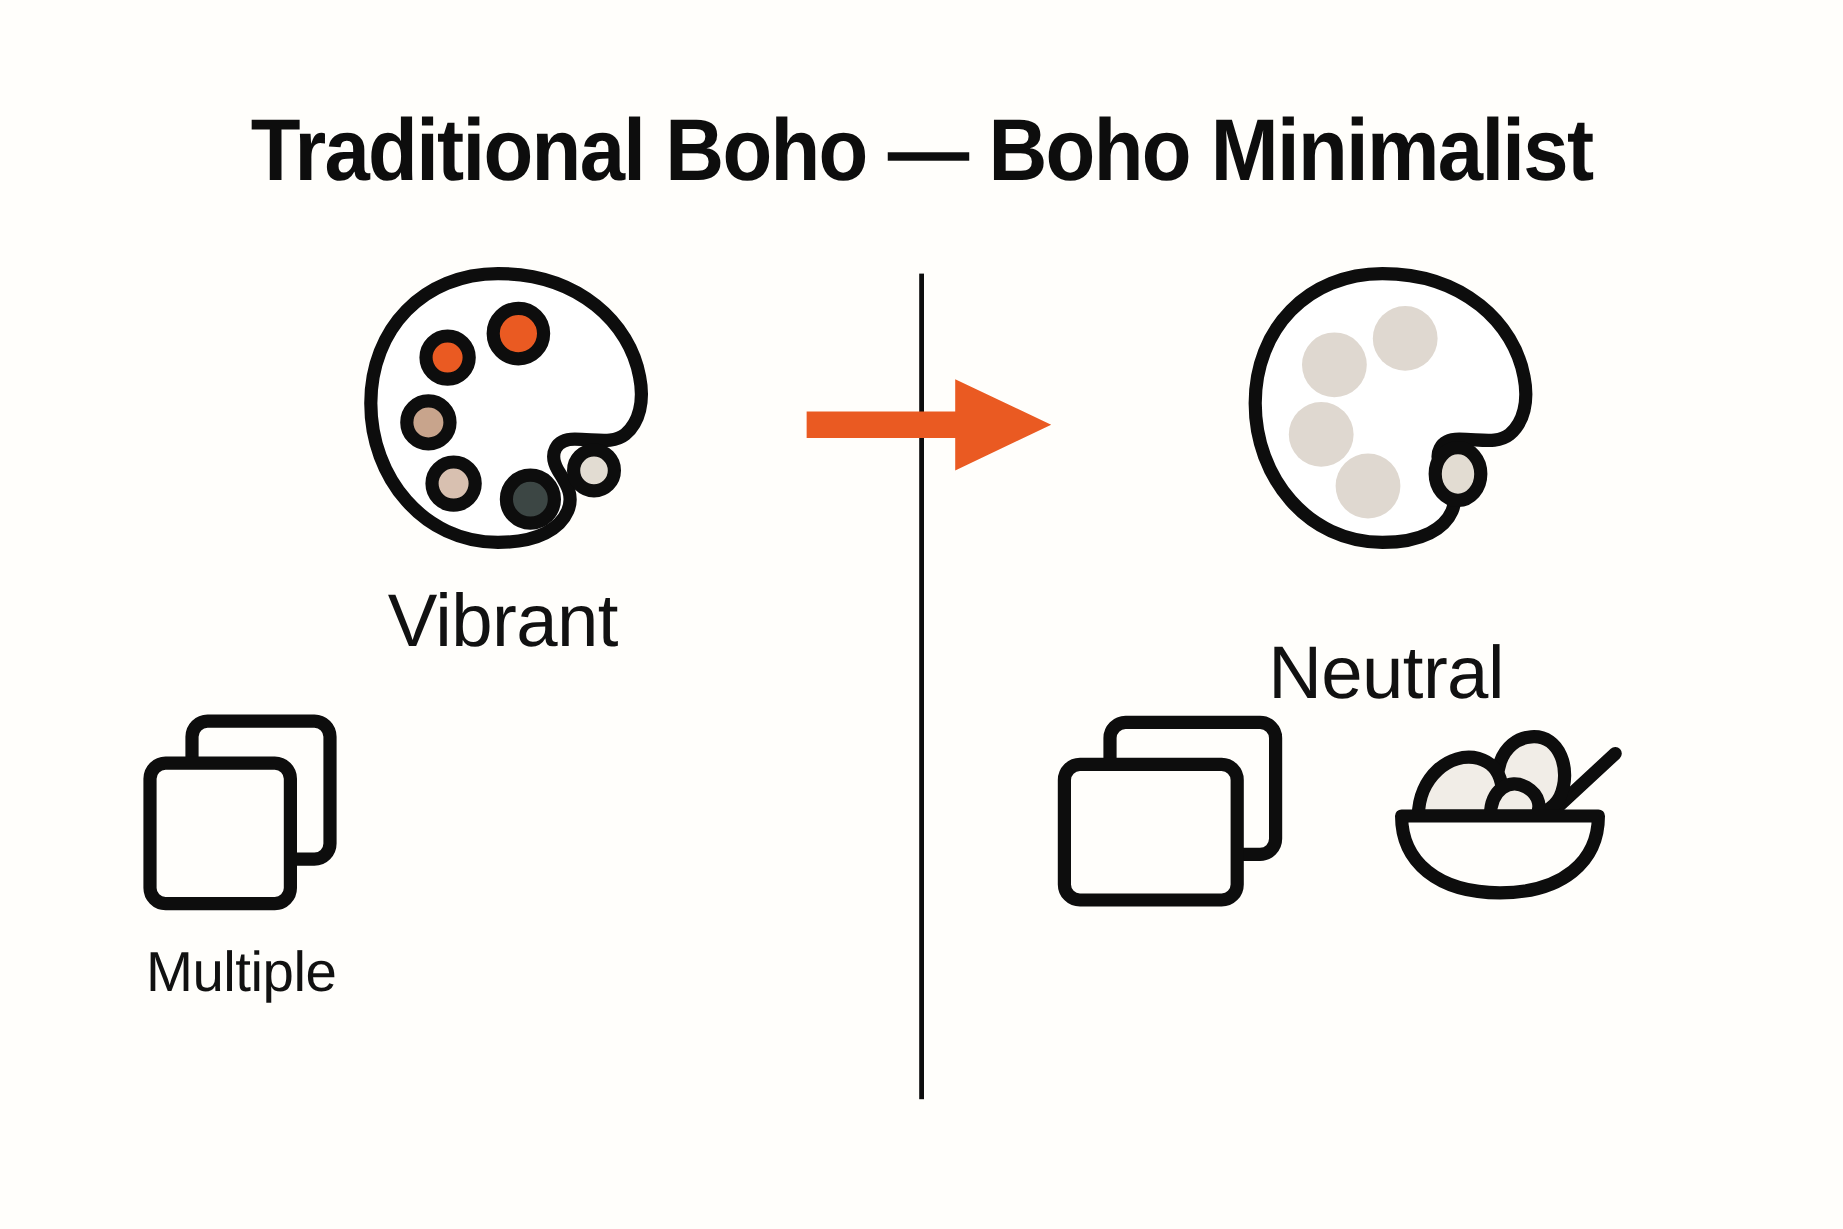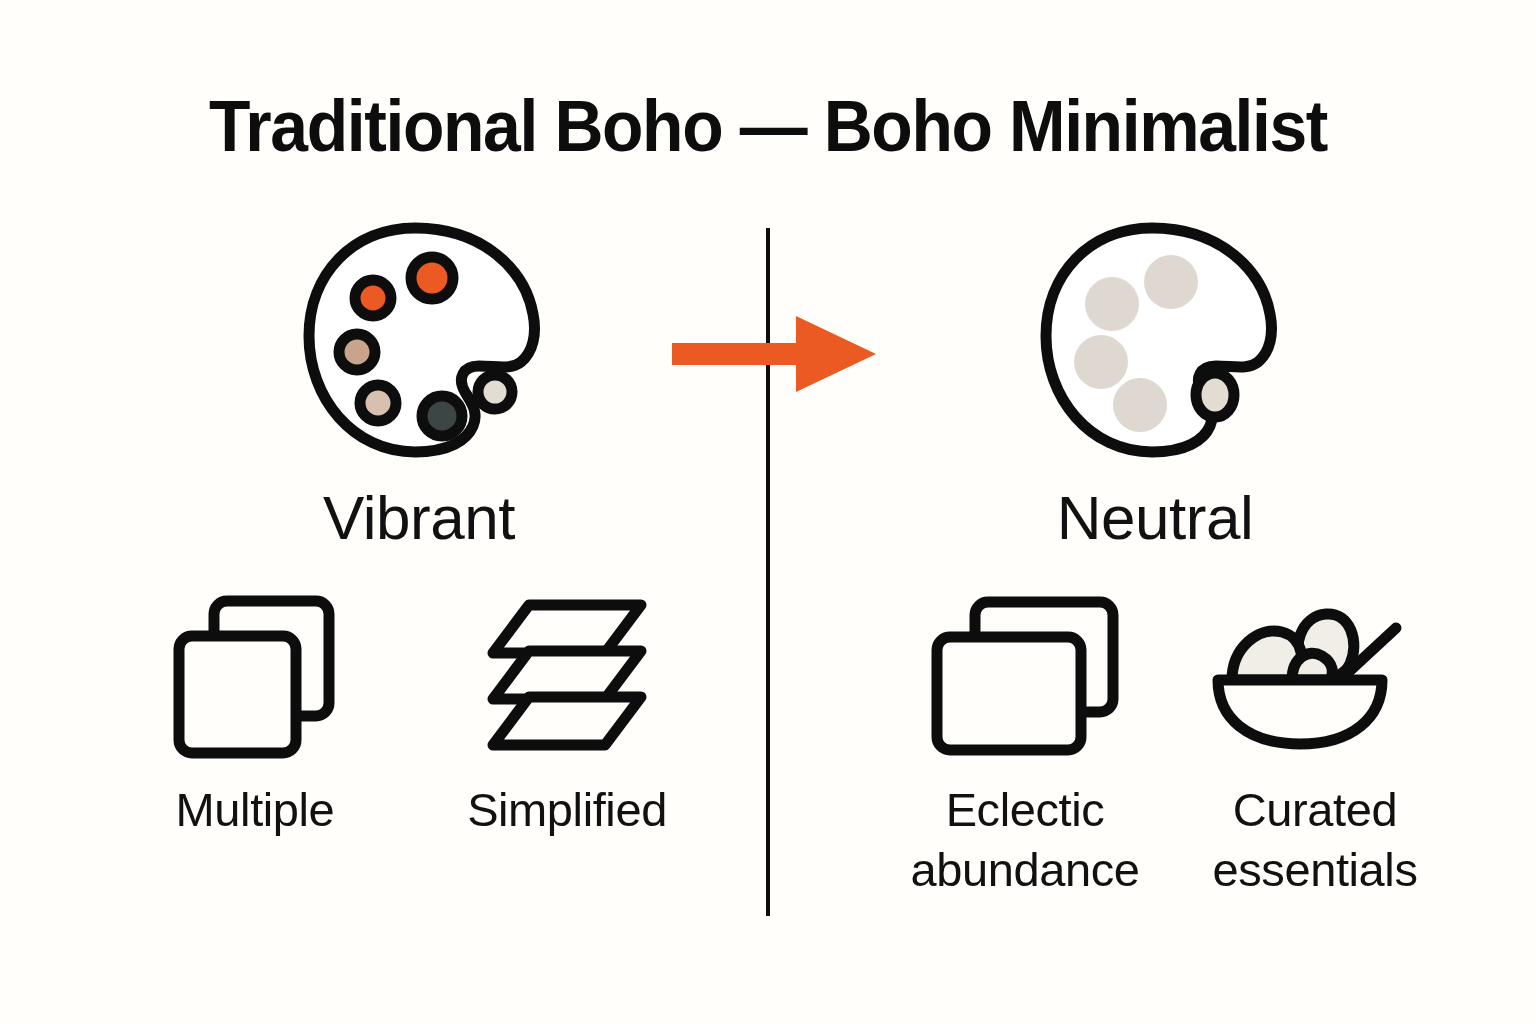--- a/index.html
+++ b/index.html
@@ -85,30 +85,29 @@
     position: absolute;
     top: 262px;
     width: 700px;
     text-align: center;
     font-size: 62px;
     font-weight: 500;
     letter-spacing: -0.5px;
     color: #111111;
   }
   .col-left  .palette-label { padding-left: 46px; box-sizing: border-box; }
-  .col-right .palette-label { padding-left: 30px; box-sizing: border-box; }
+  .col-right .palette-label { padding-left: 30px; box-sizing: border-box; margin-top: 44px; }
 
   
   .features {
     position: absolute;
     top: 368px;
     left: 0;
     width: 700px;
     display: flex;
-    justify-content: center;
     align-items: flex-start;
   }
   .col-left  .features { padding-left: 30px; box-sizing: border-box; gap: 62px; }
   .col-right .features { padding-left: 60px; box-sizing: border-box; gap: 40px; }
 
   .feature {
     display: flex;
     flex-direction: column;
     align-items: center;
     width: 250px;
@@ -166,32 +165,20 @@
       <div class="feature">
         <div class="feature-icon">
           <svg width="180" height="170" viewBox="0 0 180 170">
             <rect x="49" y="10" width="115" height="115" rx="13" fill="#fffefb" stroke="#0d0d0d" stroke-width="11"></rect>
             <rect x="14" y="45" width="117" height="117" rx="13" fill="#fffefb" stroke="#0d0d0d" stroke-width="11"></rect>
           </svg>
         </div>
         <div class="feature-label">Multiple</div>
       </div>
 
-      <div class="feature">
-        <div class="feature-icon">
-          <svg width="180" height="162" viewBox="0 0 180 162">
-            <g fill="#fffefb" stroke="#0d0d0d" stroke-width="11" stroke-linejoin="round">
-              <path d="M52 10 L164 10 L128 58 L16 58 Z"></path>
-              <path d="M52 56 L164 56 L128 104 L16 104 Z"></path>
-              <path d="M52 102 L164 102 L128 150 L16 150 Z"></path>
-            </g>
-          </svg>
-        </div>
-        <div class="feature-label">Simplified</div>
-      </div>
 
     </div>
   </div>
 
   <div class="col col-right">
 
     <div class="palette-wrap">
       <svg width="250" height="248" viewBox="0 0 250 248">
         <path d="M118 8 C56 8 12 54 12 116 C12 178 56 232 118 232 C152 232 170 220 176 206
                  C182 192 174 182 168 172 C160 158 166 146 182 146 C200 146 214 150 224 142
@@ -208,32 +195,30 @@
 
     <div class="features">
 
       <div class="feature">
         <div class="feature-icon">
           <svg width="200" height="168" viewBox="0 0 200 168">
             <rect x="50" y="10" width="138" height="110" rx="13" fill="#fffefb" stroke="#0d0d0d" stroke-width="11"></rect>
             <rect x="12" y="45" width="144" height="113" rx="13" fill="#fffefb" stroke="#0d0d0d" stroke-width="11"></rect>
           </svg>
         </div>
-        <div class="feature-label two-line">Eclectic abundance</div>
       </div>
 
       <div class="feature">
         <div class="feature-icon">
           <svg width="210" height="152" viewBox="0 0 210 152">
             <path d="M132 78 L186 28" fill="none" stroke="#0d0d0d" stroke-width="11" stroke-linecap="round"></path>
             <path d="M96 80 C78 46 92 16 116 14 C140 12 150 42 140 64 C134 76 120 82 96 80 Z" fill="#f1ede7" stroke="#0d0d0d" stroke-width="11" stroke-linejoin="round"></path>
             <path d="M22 80 C22 48 48 26 72 32 C94 38 96 64 86 80 Z" fill="#f1ede7" stroke="#0d0d0d" stroke-width="11" stroke-linejoin="round"></path>
             <path d="M82 80 C82 58 98 48 112 56 C124 63 124 74 120 80 Z" fill="#f1ede7" stroke="#0d0d0d" stroke-width="11" stroke-linejoin="round"></path>
             <path d="M8 80 L172 80 C172 118 142 144 90 144 C38 144 8 118 8 80 Z" fill="#fffefb" stroke="#0d0d0d" stroke-width="11" stroke-linejoin="round"></path>
           </svg>
         </div>
-        <div class="feature-label two-line">Curated essentials</div>
       </div>
 
     </div>
   </div>
 
 </div>
 
 </body></html>

